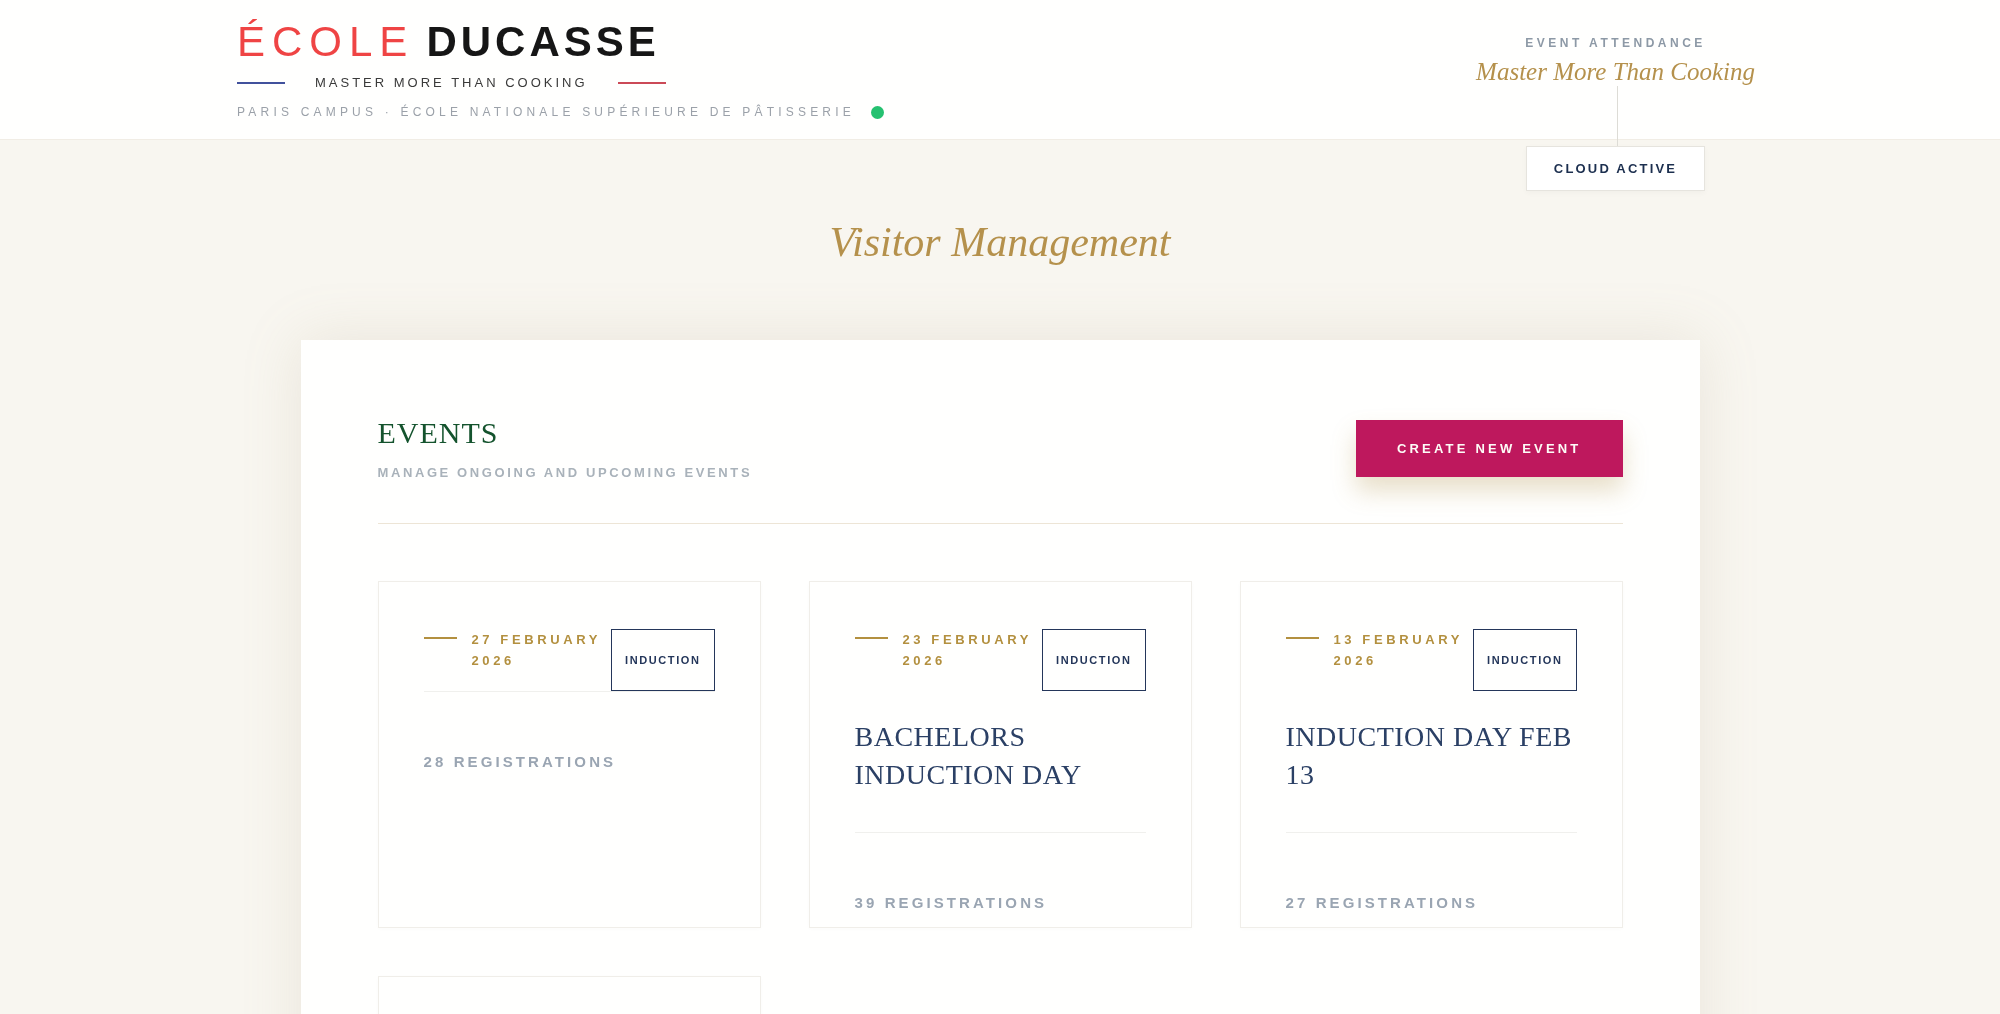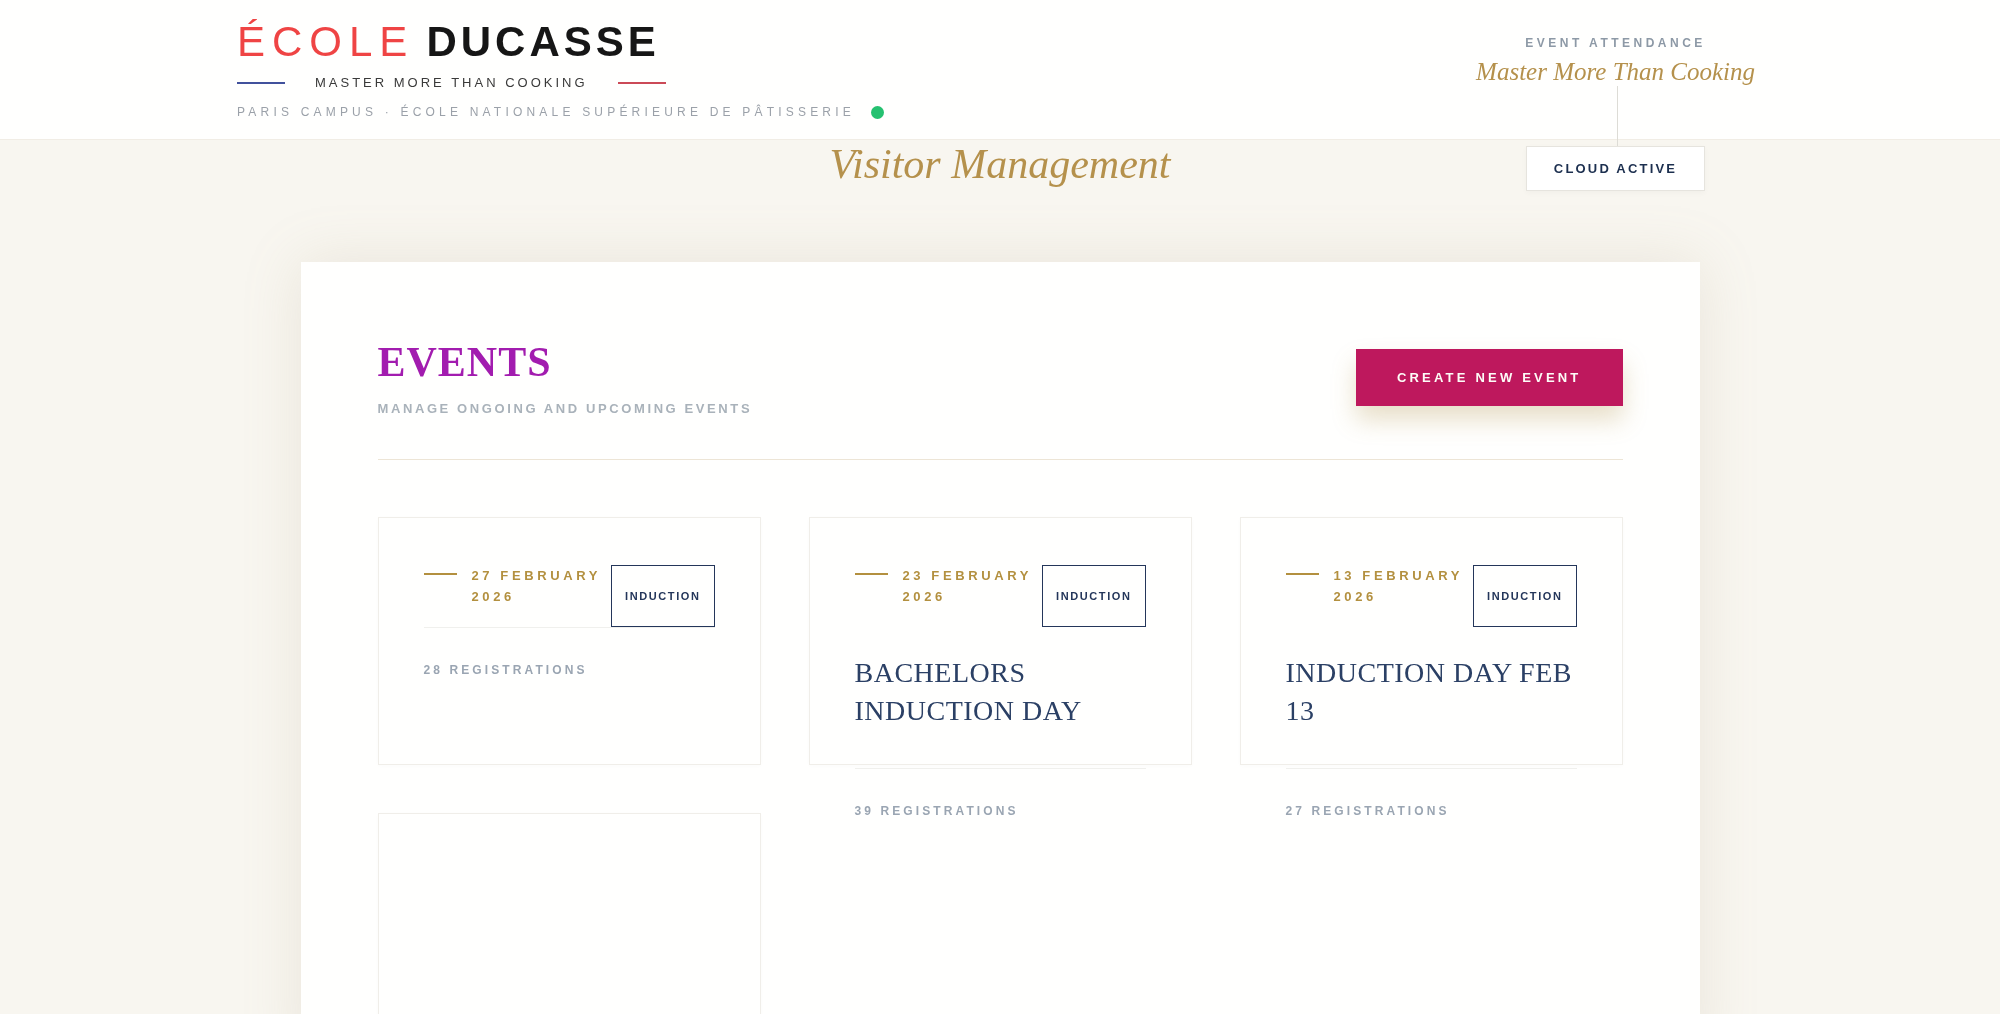--- a/index.html
+++ b/index.html
@@ -56,37 +56,37 @@
   .cloud-btn {
     background: #ffffff; border: 1px solid #e6e4de;
     padding: 14px 27px; cursor: pointer;
     font-family: "Liberation Sans", sans-serif;
     font-size: 13px; font-weight: 700; letter-spacing: 2.2px; color: #1c2f4f;
     box-shadow: 0 2px 6px rgba(0,0,0,0.03); white-space: nowrap; text-align: right;
   }
 
   
   .page-title {
-    text-align: center;
+    margin-top: 78px; text-align: center;
     font-family: "Liberation Serif", serif; font-style: italic; font-weight: 500;
     font-size: 42px; color: #b5914c;
   }
 
   
   .panel {
     width: 1399px; margin: 74px auto 0;
     background: #fffffe;
     padding: 76px 77px 0;
     box-shadow: 0 0 55px rgba(170,155,120,0.18);
     min-height: 700px;
   }
   .panel-header { display: flex; justify-content: space-between; align-items: center; }
   .panel-heading {
-    font-family: "Liberation Serif", serif; font-weight: 700;
-    font-size: 42px; letter-spacing: 1px; color: #a21caf;
+    font-family: "Liberation Serif", serif; font-weight: 400;
+    font-size: 30px; letter-spacing: 1px; color: #14532d;
   }
   .panel-subheading {
     margin-top: 15px;
     font-size: 13px; font-weight: 700; letter-spacing: 2.6px; color: #a9b2ba;
   }
   .create-btn {
     background: #be185d; border: none; cursor: pointer;
     padding: 21px 41px;
     font-family: "Liberation Sans", sans-serif;
     font-size: 13px; font-weight: 700; letter-spacing: 3.2px; color: #fdfcf7;
@@ -94,21 +94,21 @@
   }
   .panel-divider { margin-top: 43px; border: none; border-top: 1px solid #ede5d6; }
 
   .cards-grid {
     margin-top: 57px;
     display: grid; grid-template-columns: repeat(3, 1fr); gap: 48px;
   }
   .event-card {
     background: #fffffe;
     border: 1px solid #f0eee9;
-    height: 248px;
+    height: 347px;
     padding: 47px 45px 0;
     cursor: pointer;
     box-shadow: 0 1px 4px rgba(0,0,0,0.02);
   }
   .card-top { display: flex; justify-content: space-between; align-items: flex-start; }
   .date-wrap { display: flex; align-items: flex-start; }
   .date-dash { width: 33px; height: 2px; background: #b3903f; margin-top: 8px; flex: none; }
   .date-text {
     margin-left: 15px; width: 132px;
     font-size: 13px; font-weight: 700; letter-spacing: 3.6px;
@@ -119,22 +119,22 @@
     font-size: 11px; font-weight: 700; letter-spacing: 1.6px; color: #24365a;
     white-space: nowrap; flex: none;
   }
   .card-title {
     margin-top: 27px; height: 114px;
     font-family: "Liberation Serif", serif; font-weight: 500;
     font-size: 28px; letter-spacing: 0.5px; line-height: 1.35; color: #2b4065;
   }
   .card-divider { border: none; border-top: 1px solid #f0f0ed; }
   .card-registrations {
-    margin-top: 35px;
-    font-size: 12px; font-weight: 700; letter-spacing: 3.1px; color: #9aa5b2;
+    margin-top: 61px;
+    font-size: 15px; font-weight: 700; letter-spacing: 3.1px; color: #9aa5b2;
   }
 </style>
 </head>
 <body>
 
 <header class="site-header">
   <div class="brand">
     <div class="brand-name">
       <span class="light">ÉCOLE</span>
       <span class="bold">DUCASSE</span>

